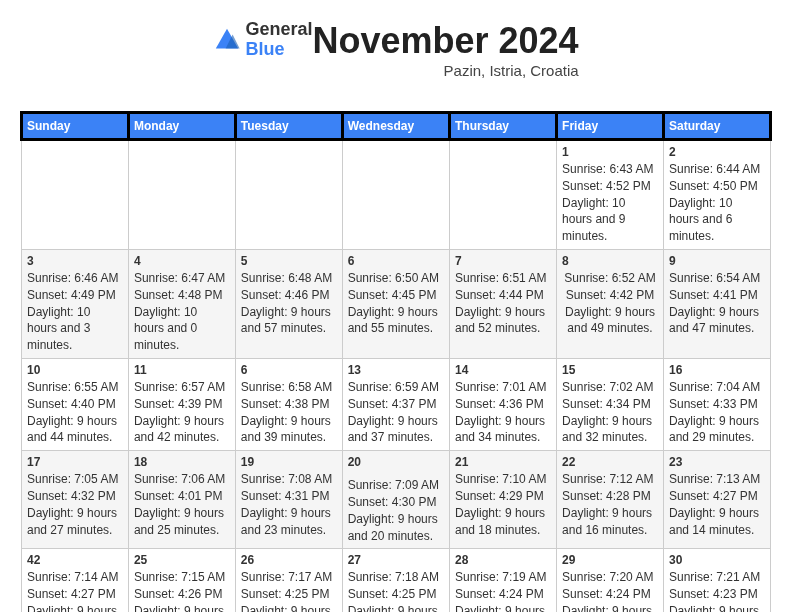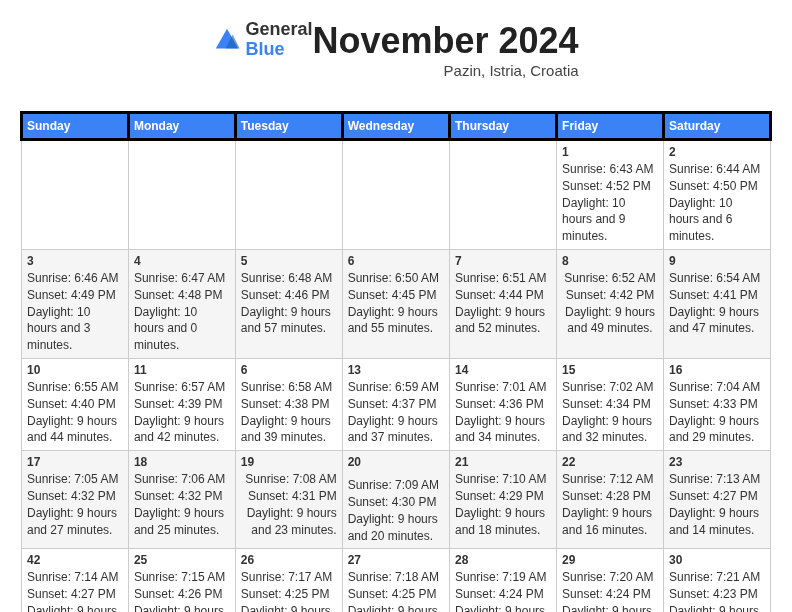--- a/index.html
+++ b/index.html
@@ -237,26 +237,26 @@
       <tr>
         <td>
           <span class="day-num">17</span>
           <div class="cell-text" style="white-space: pre-line;">Sunrise: 7:05 AM
 Sunset: 4:32 PM
 Daylight: 9 hours and 27 minutes.</div>
         </td>
         <td>
           <span class="day-num">18</span>
           <div class="cell-text" style="white-space: pre-line;">Sunrise: 7:06 AM
-Sunset: 4:32 PM
+Sunset: 4:01 PM
 Daylight: 9 hours and 25 minutes.</div>
         </td>
         <td>
           <span class="day-num">19</span>
-          <div class="cell-text" style="white-space: pre-line; text-align: right;">Sunrise: 7:08 AM
+          <div class="cell-text" style="white-space: pre-line;">Sunrise: 7:08 AM
 Sunset: 4:31 PM
 Daylight: 9 hours and 23 minutes.</div>
         </td>
         <td>
           <span class="day-num">20</span>
           <div class="cell-text" style="white-space: pre-line; margin-top: 8px;">Sunrise: 7:09 AM
 Sunset: 4:30 PM
 Daylight: 9 hours and 20 minutes.</div>
         </td>
         <td>

